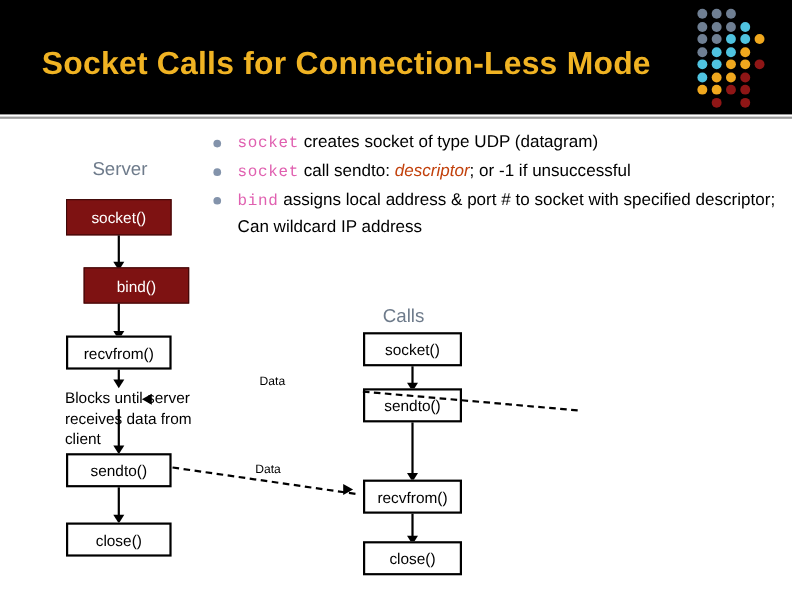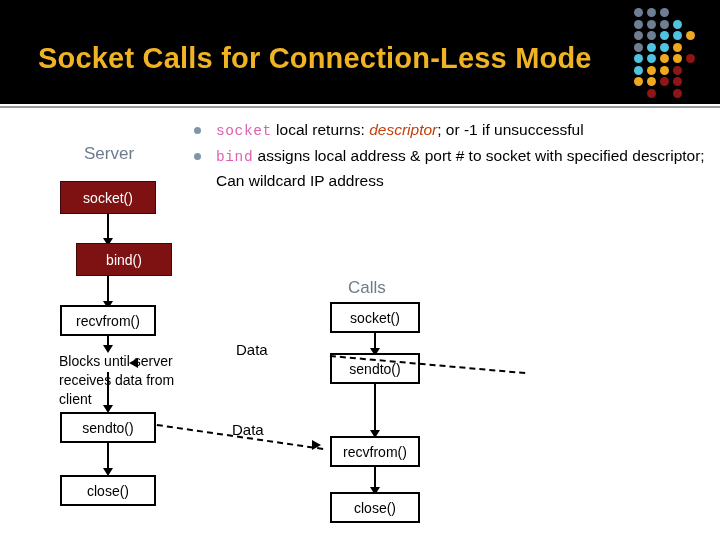--- a/index.html
+++ b/index.html
@@ -165,21 +165,21 @@
   }
   .note {
     position: absolute;
     font-size: 14px;
     line-height: 19px;
     color: #000000;
     width: 150px;
   }
   .data-label {
     position: absolute;
-    font-size: 15px;
+    font-size: 11px;
     color: #000000;
     white-space: nowrap;
   }
   .dashline {
     position: absolute;
     height: 0;
     border-top: 2px dashed #000000;
     transform-origin: 0 0;
   }
 </style>
@@ -222,24 +222,28 @@
       <i style="left: 13px; top: 69px; background: rgb(240, 168, 30);"></i>
       <i style="left: 26px; top: 69px; background: rgb(143, 22, 22);"></i>
       <i style="left: 39px; top: 69px; background: rgb(143, 22, 22);"></i>
       <i style="left: 13px; top: 80.5px; background: rgb(143, 22, 22);"></i>
       <i style="left: 39px; top: 80.5px; background: rgb(143, 22, 22);"></i>
     </div>
 
   <div id="body-text">
     <ul class="bullets">
 
-
       <li>
         <span class="bullet-dot"></span>
-        <span class="code">socket</span><span> local returns:  </span><span class="emph">descriptor</span><span>;  or -1 if unsuccessful</span>
+        <span class="code">socket</span><span> creates socket of type UDP (datagram)</span>
+      </li>
+
+      <li>
+        <span class="bullet-dot"></span>
+        <span class="code">socket</span><span> call sendto:  </span><span class="emph">descriptor</span><span>;  or -1 if unsuccessful</span>
       </li>
 
       <li>
         <span class="bullet-dot"></span>
         <span class="code">bind</span><span> assigns local address &amp; port # to socket with specified descriptor; Can wildcard IP address</span>
       </li>
 
     </ul>
   </div>
 

